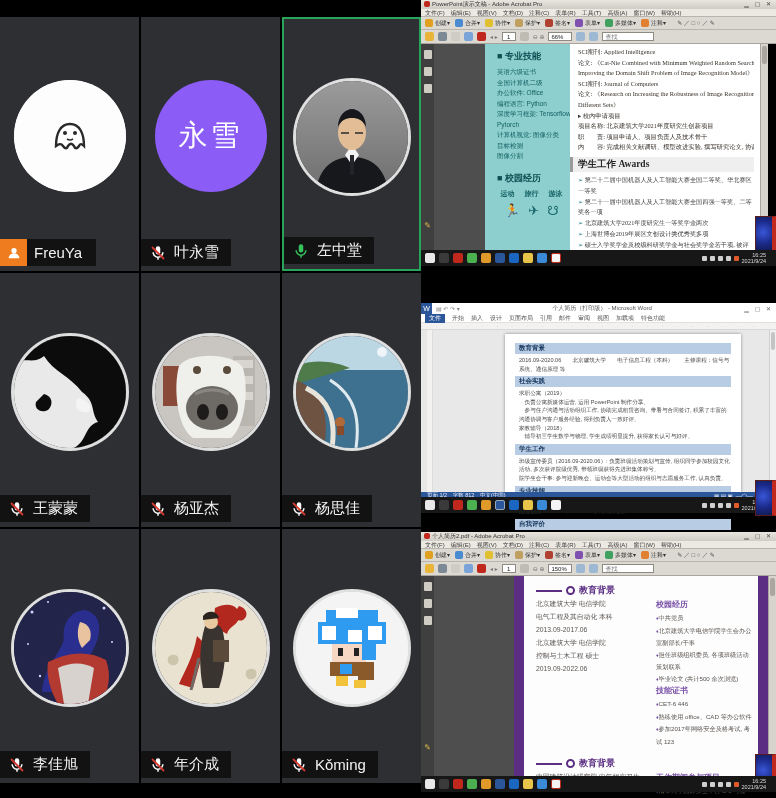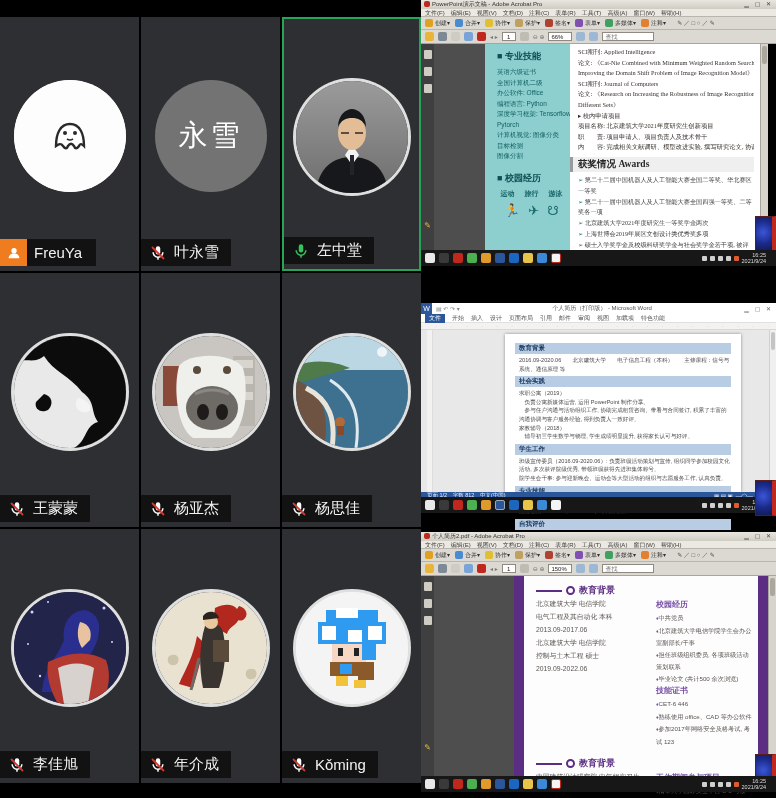--- a/index.html
+++ b/index.html
@@ -15,21 +15,21 @@
   .tile.active{border:2px solid #27a35a;}
   .avatar{position:absolute;left:50%;top:47%;transform:translate(-50%,-50%);
           width:112px;height:112px;border-radius:50%;overflow:hidden;}
   .ring{box-shadow:0 0 0 3px #dfdfdf;}
   .namebar{position:absolute;left:0;bottom:5px;height:27px;display:flex;align-items:center;
            background:rgba(10,10,10,.78);color:#f2f2f2;font-size:15px;padding-right:12px;}
   .namebar .nm{margin-left:7px;white-space:nowrap;}
   .micwrap{width:18px;height:18px;margin-left:8px;position:relative;flex:none;}
   .badge-orange{width:27px;height:27px;background:#ef7c1e;display:flex;align-items:center;
                 justify-content:center;flex:none;}
-  .init-avatar{background:#737373;display:flex;align-items:center;justify-content:center;
+  .init-avatar{background:#8b5cf6;display:flex;align-items:center;justify-content:center;
                color:#fff;font-size:29px;letter-spacing:3px;}
 
   
   .screen{position:absolute;left:421px;width:355px;height:266px;background:#000;overflow:hidden;}
   #s1{top:0;} #s2{top:266px;} #s3{top:532px;}
   .abs{position:absolute;}
   .acro-title{left:0;right:0;top:0;height:9px;background:linear-gradient(#e9e6df,#cfccc4);
               color:#333;font-size:6px;line-height:9px;padding-left:3px;display:flex;}
   .acro-title .ttl{flex:1;}
   .winbtns{color:#444;font-size:6px;letter-spacing:2px;padding-right:3px;}
@@ -462,21 +462,21 @@
             <div class="p1line">论文: 《Cat-Nie Combined with Minimum Weighted Random Search Algorithm for</div>
             <div class="p1line">          Improving the Domain Shift Problem of Image Recognition Model》</div>
             <div class="p1line">SCI期刊: Journal of Computers</div>
             <div class="p1line">论文: 《Research on Increasing the Robustness of Image Recognition Models Against</div>
             <div class="p1line">          Different Sets》</div>
             <div class="p1line">▸ 校内申请项目</div>
             <div class="p1line">项目名称: 北京建筑大学2021年度研究生创新项目</div>
             <div class="p1line">职　　责: 项目申请人、项目负责人及技术骨干</div>
             <div class="p1line">内　　容: 完成相关文献调研、模型改进实验, 撰写研究论文, 协调团队工作。</div>
           </div>
-        <div class="awards-hd">获奖情况  Awards</div>
+        <div class="awards-hd">学生工作  Awards</div>
         <div>
             <div class="award">第二十二届中国机器人及人工智能大赛全国二等奖、华北赛区一等奖</div>
             <div class="award">第二十一届中国机器人及人工智能大赛全国四强一等奖、二等奖各一项</div>
             <div class="award">北京建筑大学2021年度研究生一等奖学金两次</div>
             <div class="award">上海世博会2019年展区文创设计类优秀奖多项</div>
             <div class="award">硕士入学奖学金及校级科研奖学金与社会奖学金若干项, 被评为校级“三好学生”、 “优秀学生干部”、“优秀学生”、“社会实践先进个人”</div>
           </div>
       </div>
       <div class="abs scrollbar" style="right:8px;top:0;bottom:0">
           <span class="thumb"></span>

